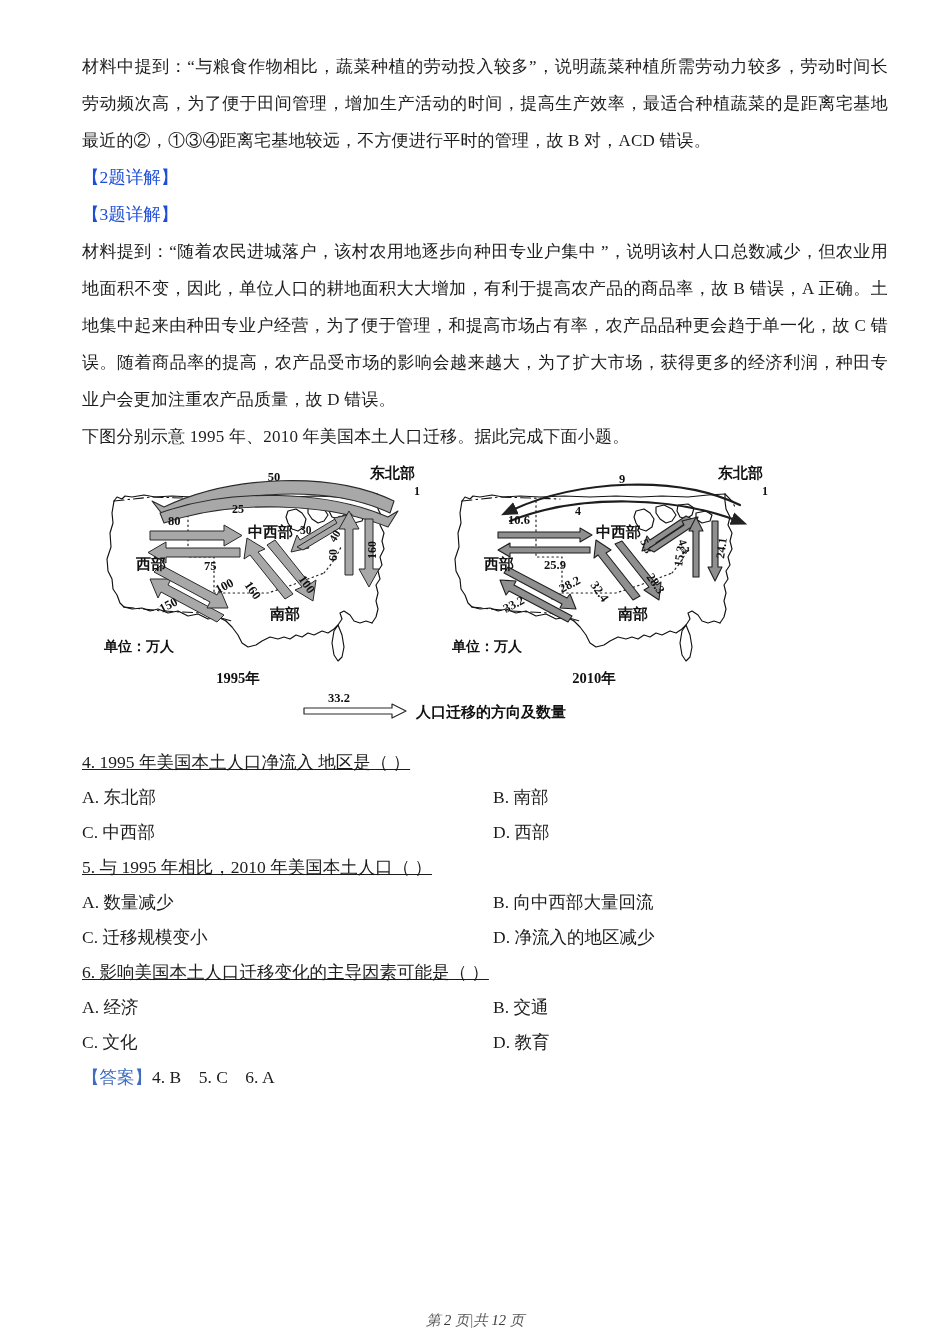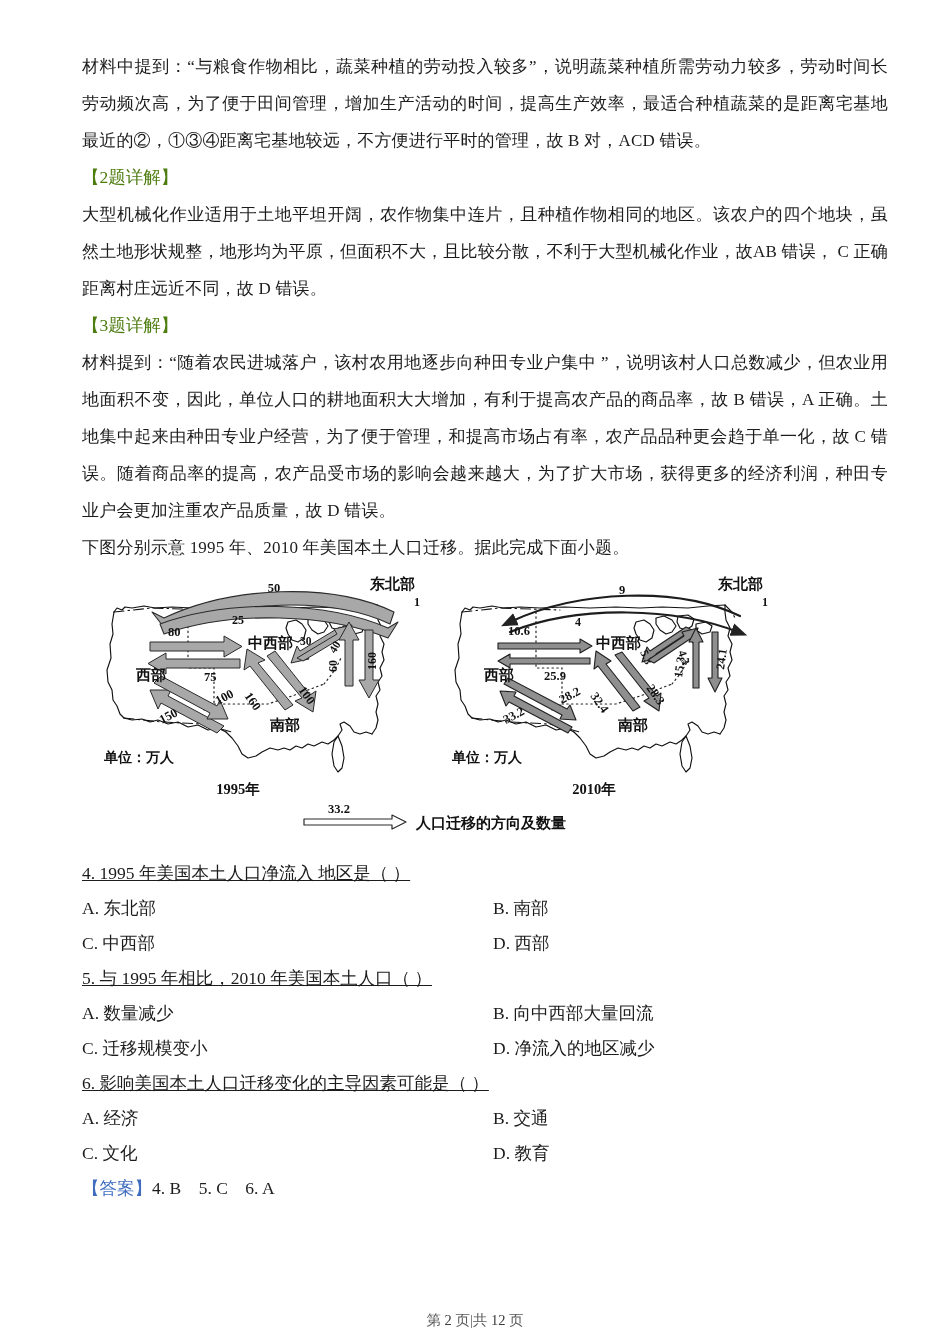--- a/index.html
+++ b/index.html
@@ -30,21 +30,21 @@
     text-align: justify;
     text-justify: inter-ideograph;
     letter-spacing: 0.2px;
     color: #1c1c1c;
   }
   p.para.tight { text-align: left; }
   .sec-head {
     font-size: 17.5px;
     line-height: 37px;
     margin: 0;
-    color: #4d7c0f;
+    color: #1d4ed8;
   }
   .q-stem {
     font-size: 17.5px;
     line-height: 35px;
     margin: 0;
     color: #1c1c1c;
     text-decoration: underline;
   }
   .opt-row {
     display: flex;
@@ -76,32 +76,32 @@
   .figure svg { display: block; }
   .footer {
     position: absolute;
     left: 0;
     right: 0;
     bottom: 14px;
     text-align: center;
     font-size: 14.5px;
     color: #5a5a5a;
     font-family: "Liberation Serif", serif;
+    font-style: italic;
   }
   .footer .pn { color: #3a3a3a; }
 </style>
 </head>
 <body>
 
 <div class="page">
 
   <p class="para">材料中提到：“与粮食作物相比，蔬菜种植的劳动投入较多”，说明蔬菜种植所需劳动力较多，劳动时间长劳动频次高，为了便于田间管理，增加生产活动的时间，提高生产效率，最适合种植蔬菜的是距离宅基地最近的②，①③④距离宅基地较远，不方便进行平时的管理，故 B 对，ACD 错误。</p>
 
   <p class="sec-head">【2题详解】</p>
-  <p class="para">大型机械化作业适用于土地平坦开阔，农作物集中连片，且种植作物相同的地区。该农户的四个地块，虽然土地形状规整，地形均为平原，但面积不大，且比较分散，不利于大型机械化作业，故AB 错误， C 正确距离村庄远近不同，故 D 错误。</p>
 
   <p class="sec-head">【3题详解】</p>
   <p class="para">材料提到：“随着农民进城落户，该村农用地逐步向种田专业户集中 ”，说明该村人口总数减少，但农业用地面积不变，因此，单位人口的耕地面积大大增加，有利于提高农产品的商品率，故 B 错误，A 正确。土地集中起来由种田专业户经营，为了便于管理，和提高市场占有率，农产品品种更会趋于单一化，故 C 错误。随着商品率的提高，农产品受市场的影响会越来越大，为了扩大市场，获得更多的经济利润，种田专业户会更加注重农产品质量，故 D 错误。</p>
 
   <p class="para tight">下图分别示意 1995 年、2010 年美国本土人口迁移。据此完成下面小题。</p>
 
   <div class="figure">
     <svg width="790" height="280" viewBox="0 0 790 280" xmlns="http://www.w3.org/2000/svg">
       <defs>
 

